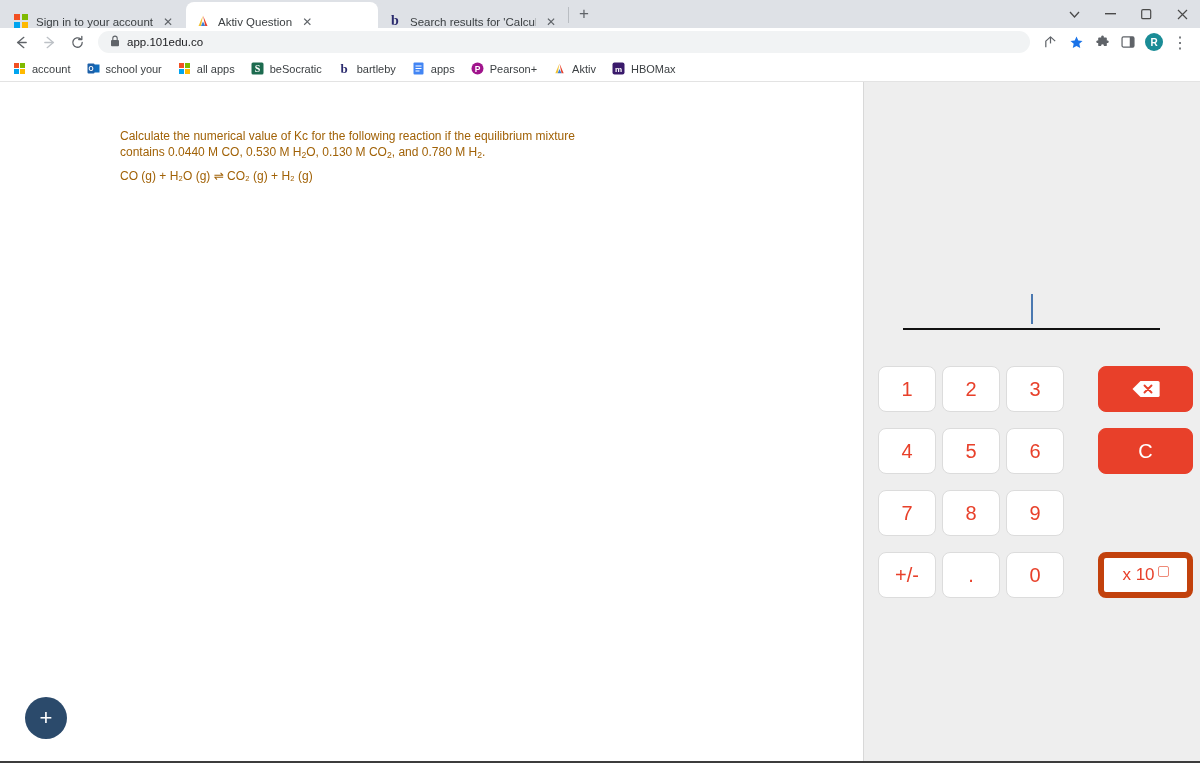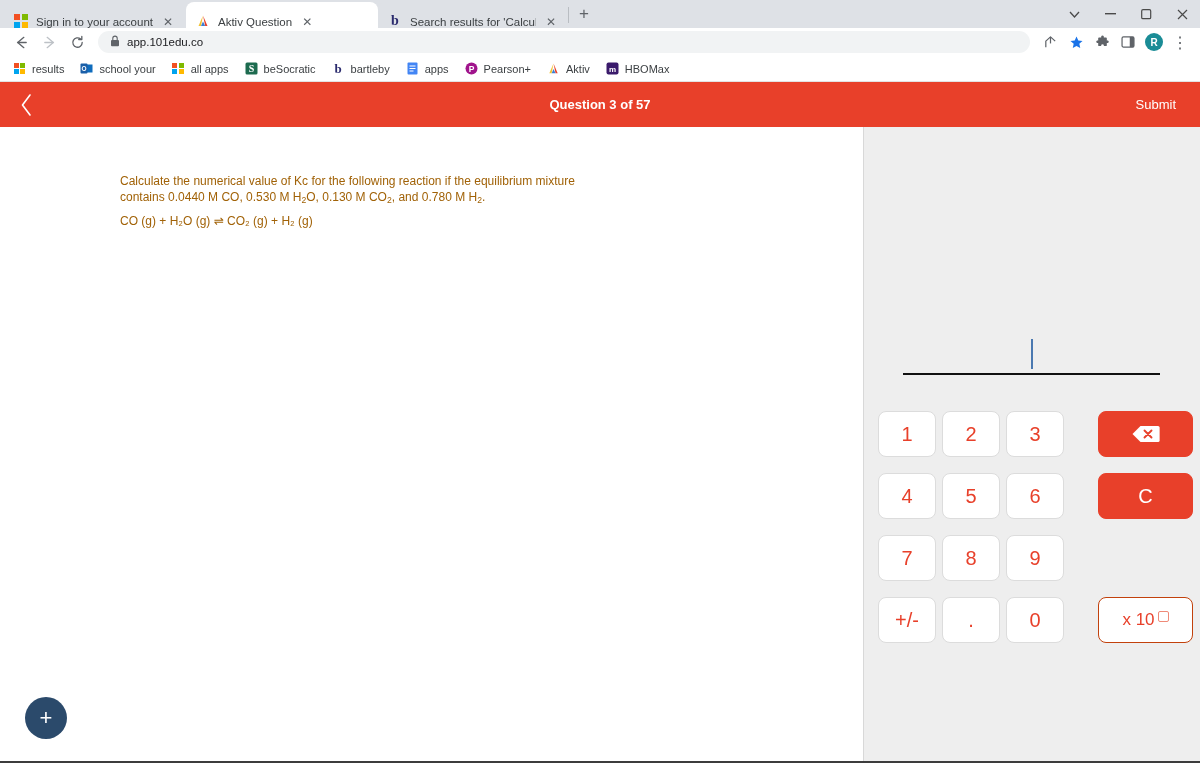--- a/index.html
+++ b/index.html
@@ -162,21 +162,21 @@
     font-size: 20px; cursor: pointer; user-select: none;
   }
   .key-num {
     background: #ffffff; border: 1px solid #dcdcdc; color: #e8402a;
   }
   .key-red {
     background: #e8402a; border: 1px solid #e8402a; color: #ffffff;
   }
   .key-wide { grid-column: 5; }
   .key-exp {
-    background: #ffffff; border: 1px solid #c2410c; color: #e8402a; font-size: 17px;
+    background: #ffffff; border: 6px solid #c2410c; color: #e8402a; font-size: 17px;
     gap: 1px;
   }
   .exp-box {
     display: inline-block; width: 11px; height: 11px;
     border: 1.6px solid #ef8a78; border-radius: 2px;
     vertical-align: super; margin-left: 2px; margin-bottom: 7px;
   }
   .key-spacer { background: transparent; }
 </style>
 </head>
@@ -304,21 +304,21 @@
 
     <div class="bm">
       <span class="bm-ico">
         <span style="display:grid;grid-template-columns:5px 5px;grid-template-rows:5px 5px;gap:1.5px">
           <i style="background:#f25022"></i>
             <i style="background:#7fba00"></i>
             <i style="background:#00a4ef"></i>
             <i style="background:#ffb900"></i>
         </span>
       </span>
-      <span>results</span>
+      <span>account</span>
     </div>
 
     <div class="bm">
       <span class="bm-ico">
         <svg width="13" height="13" viewBox="0 0 13 13">
             <rect x="5.5" y="2.5" width="7" height="8" fill="#0f6cbd"></rect>
             <rect x="0.5" y="1.5" width="7" height="10" rx="1" fill="#1b5fa8"></rect>
             <text x="4" y="9" font-size="6.5" fill="#fff" font-family="sans-serif" text-anchor="middle" font-weight="bold">O</text>
           </svg>
       </span>
@@ -393,29 +393,20 @@
             <rect x="0.5" y="0.5" width="12" height="12" rx="2" fill="#3a1a6b"></rect>
             <text x="6.5" y="9.5" font-size="8" fill="#fff" font-family="sans-serif" text-anchor="middle" font-weight="bold">m</text>
           </svg>
       </span>
       <span>HBOMax</span>
     </div>
   </div>
 
   <div class="app">
 
-    <div class="appbar">
-      <div class="back-chev">
-        <svg width="13" height="24" viewBox="0 0 13 24">
-            <path d="M10 2 L2.5 12 L10 22" stroke="#fff" stroke-width="1.6" fill="none" stroke-linecap="round" stroke-linejoin="round"></path>
-          </svg>
-      </div>
-      <div class="q-title">Question 3 of 57</div>
-      <div class="submit">Submit</div>
-    </div>
 
     <div class="body">
 
       <div class="question-pane">
         <div class="qtext">
           <span>Calculate the numerical value of Kc for the following reaction if the</span>
           <span>equilibrium mixture contains 0.0440 M CO, 0.530 M H</span><sub>2</sub><span>O, 0.130 M</span>
           <span>CO</span><sub>2</sub><span>, and 0.780 M H</span><sub>2</sub><span>.</span>
           <div class="eqline">CO (g) + H₂O (g) ⇌ CO₂ (g) + H₂ (g)</div>
         </div>

